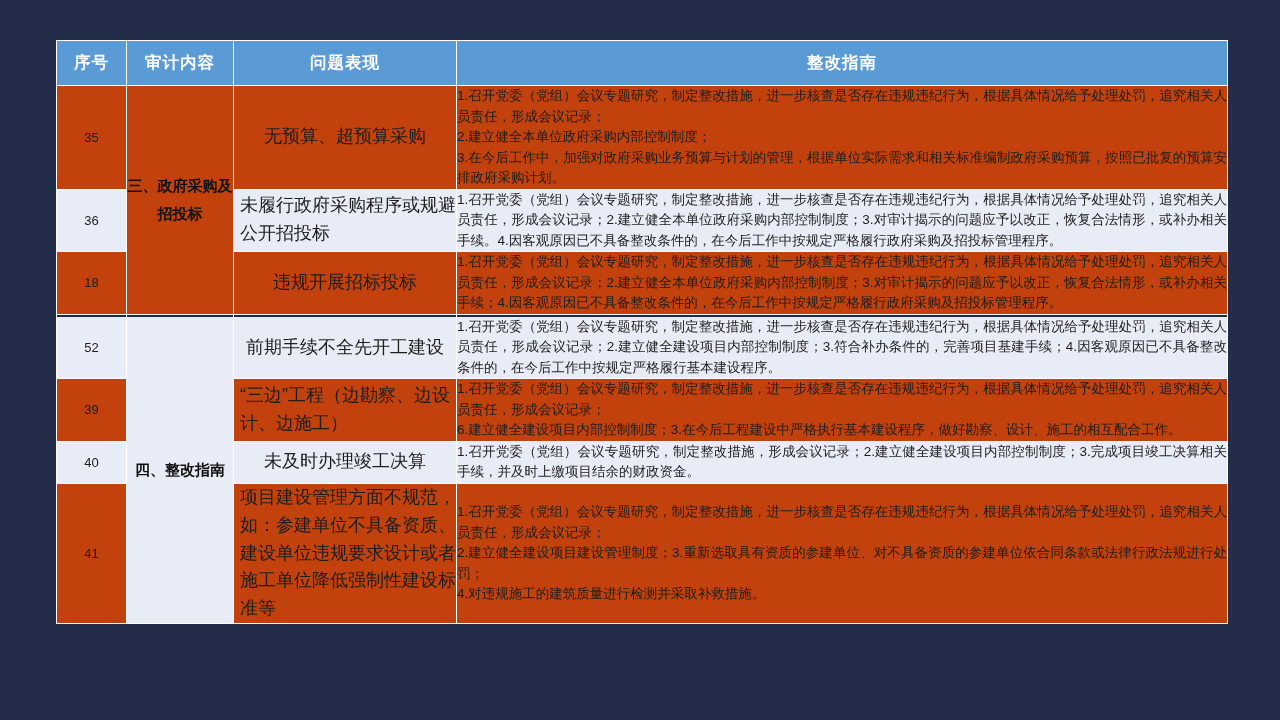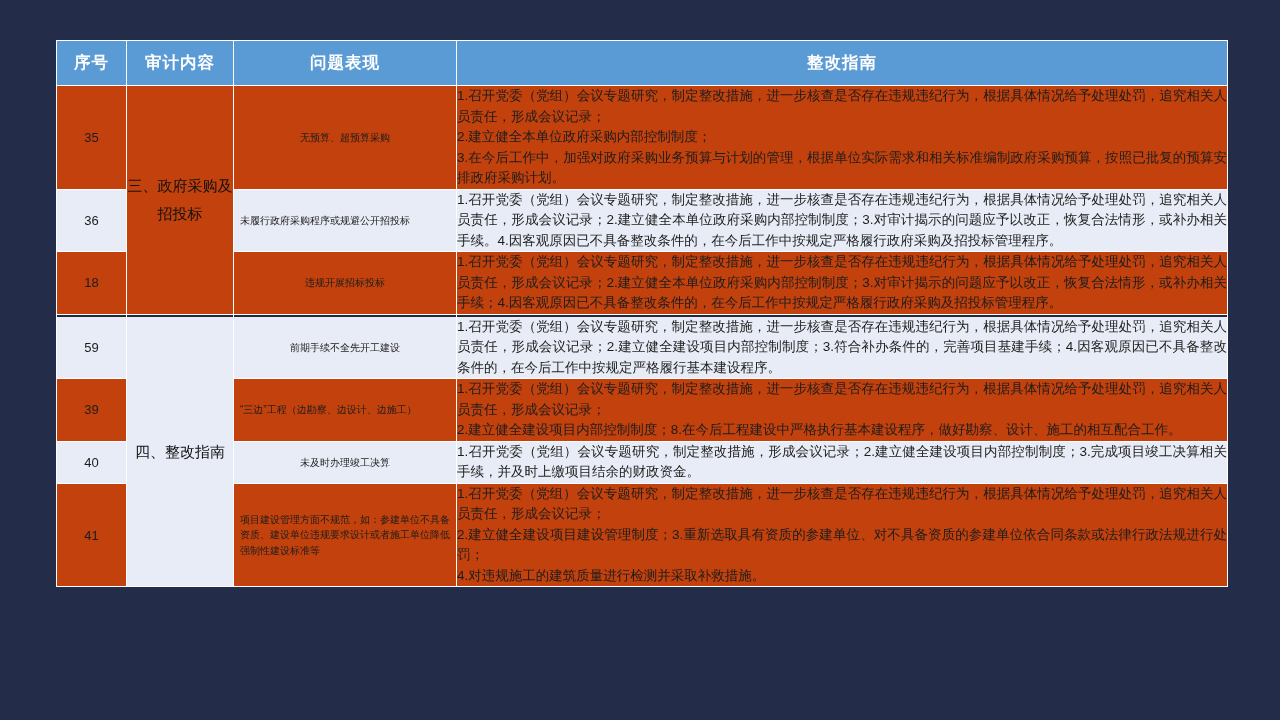--- a/index.html
+++ b/index.html
@@ -63,27 +63,27 @@
 
   
   td.seq {
     text-align: center;
     font-size: 13px;
     color: #1d1d1d;
   }
   td.topic {
     text-align: center;
     font-size: 15px;
-    font-weight: normal;
+    font-weight: bold;
     color: #111111;
     line-height: 1.85;
     padding: 0 12px;
   }
   td.problem {
-    font-size: 10px;
+    font-size: 18px;
     color: #1d1d1d;
     line-height: 1.55;
     padding: 6px 12px;
   }
   td.problem.center { text-align: center; }
   td.problem.left   { text-align: left; padding-left: 6px; }
 
   td.guide {
     font-size: 13.5px;
     color: #1d1d1d;
@@ -147,34 +147,34 @@
 
         <tr>
           <td class="seq tint-dark">18</td>
           <td class="problem center tint-dark">违规开展招标投标</td>
           <td class="guide tint-dark">
             <span class="guide-line">1.召开党委（党组）会议专题研究，制定整改措施，进一步核查是否存在违规违纪行为，根据具体情况给予处理处罚，追究相关人员责任，形成会议记录；2.建立健全本单位政府采购内部控制制度；3.对审计揭示的问题应予以改正，恢复合法情形，或补办相关手续；4.因客观原因已不具备整改条件的，在今后工作中按规定严格履行政府采购及招投标管理程序。</span>
           </td>
         </tr>
 
         <tr class="section-break">
-          <td class="seq tint-light">59</td>
+          <td class="seq tint-light">52</td>
           <td class="topic tint-light" rowspan="4">四、整改指南</td>
           <td class="problem center tint-light">前期手续不全先开工建设</td>
           <td class="guide tint-light">
             <span class="guide-line">1.召开党委（党组）会议专题研究，制定整改措施，进一步核查是否存在违规违纪行为，根据具体情况给予处理处罚，追究相关人员责任，形成会议记录；2.建立健全建设项目内部控制制度；3.符合补办条件的，完善项目基建手续；4.因客观原因已不具备整改条件的，在今后工作中按规定严格履行基本建设程序。</span>
           </td>
         </tr>
 
         <tr>
           <td class="seq tint-dark">39</td>
           <td class="problem left tint-dark">“三边”工程（边勘察、边设计、边施工）</td>
           <td class="guide tint-dark">
             <span class="guide-line">1.召开党委（党组）会议专题研究，制定整改措施，进一步核查是否存在违规违纪行为，根据具体情况给予处理处罚，追究相关人员责任，形成会议记录；</span>
-            <span class="guide-line">2.建立健全建设项目内部控制制度；8.在今后工程建设中严格执行基本建设程序，做好勘察、设计、施工的相互配合工作。</span>
+            <span class="guide-line">6.建立健全建设项目内部控制制度；3.在今后工程建设中严格执行基本建设程序，做好勘察、设计、施工的相互配合工作。</span>
           </td>
         </tr>
 
         <tr>
           <td class="seq tint-light">40</td>
           <td class="problem center tint-light">未及时办理竣工决算</td>
           <td class="guide tint-light">
             <span class="guide-line">1.召开党委（党组）会议专题研究，制定整改措施，形成会议记录；2.建立健全建设项目内部控制制度；3.完成项目竣工决算相关手续，并及时上缴项目结余的财政资金。</span>
           </td>
         </tr>

